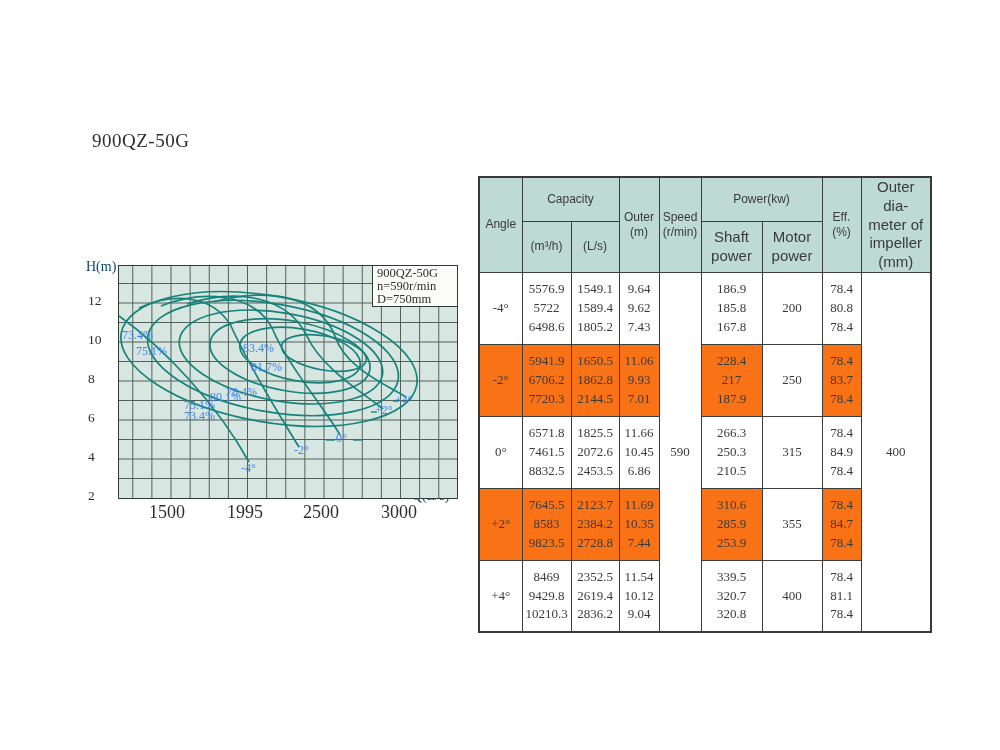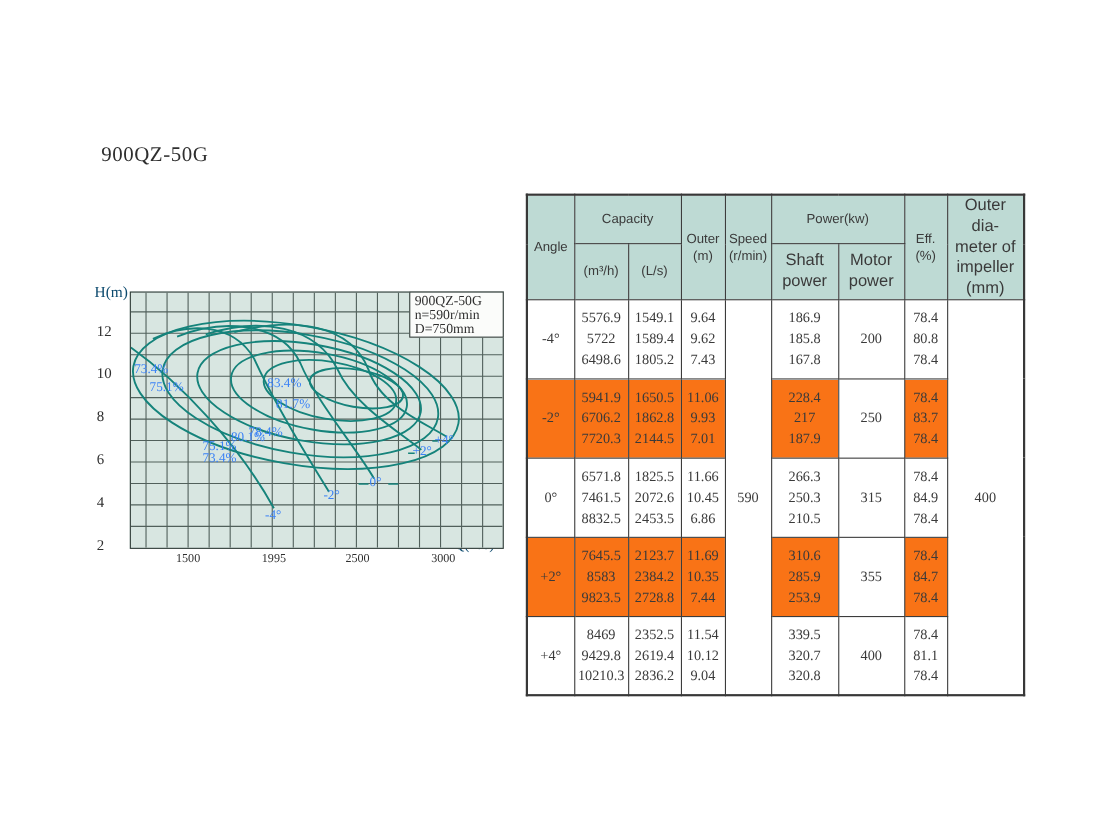--- a/index.html
+++ b/index.html
@@ -13,21 +13,21 @@
   
   #plot{
     left:118px;top:265px;width:338px;height:232px;
     background:#d8e6e1;border:1.6px solid #2f3b37;box-sizing:content-box;
   }
   #plot svg{position:absolute;left:0;top:0;}
   .axis-label{font-size:14px;color:#0c4a6e;}
   #hm-label{left:86px;top:259px;}
   #q-label{left:412px;top:488px;}
   .ytick{position:absolute;width:26px;font-size:13.5px;color:#2f2f2f;}
-  .xtick{position:absolute;width:44px;text-align:center;font-size:11px;color:#2f2f2f;}
+  .xtick{position:absolute;width:44px;font-size:18px;color:#2f2f2f;}
   .curve-label{position:absolute;font-size:12px;color:#3b82f6;white-space:nowrap;}
   #legend-box{
     left:372px;top:265px;width:80px;height:39px;background:#fbfcfa;
     border:1.5px solid #2f3b37;font-size:12.5px;line-height:13px;
     padding:1px 0 0 4px;color:#2f2f2f;box-sizing:content-box;
   }
   
   #spec-table{
     left:478px;top:176px;width:452px;border-collapse:collapse;
     border:2px solid #383838;table-layout:fixed;

